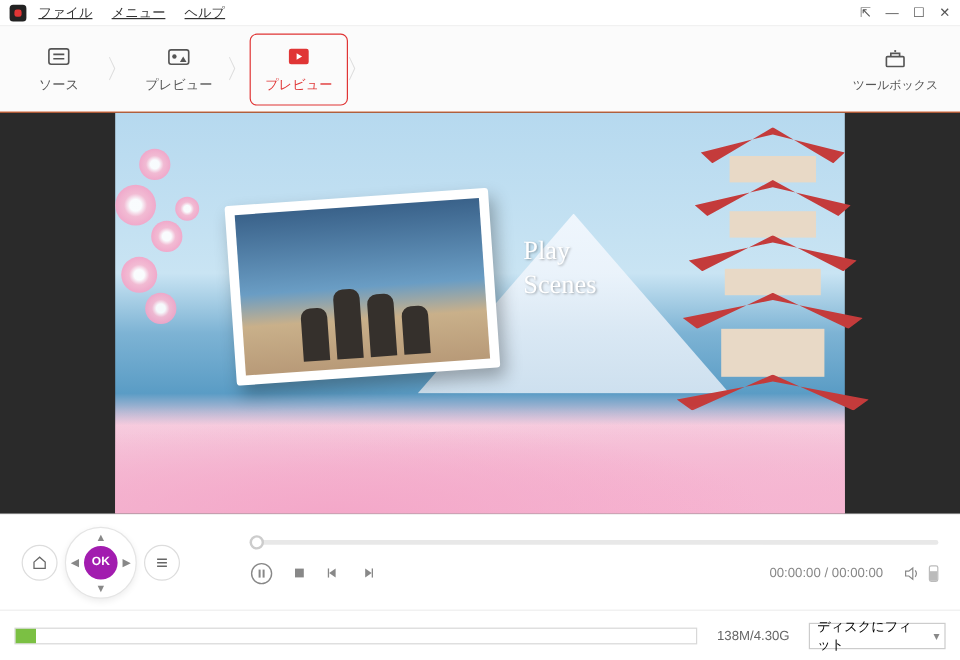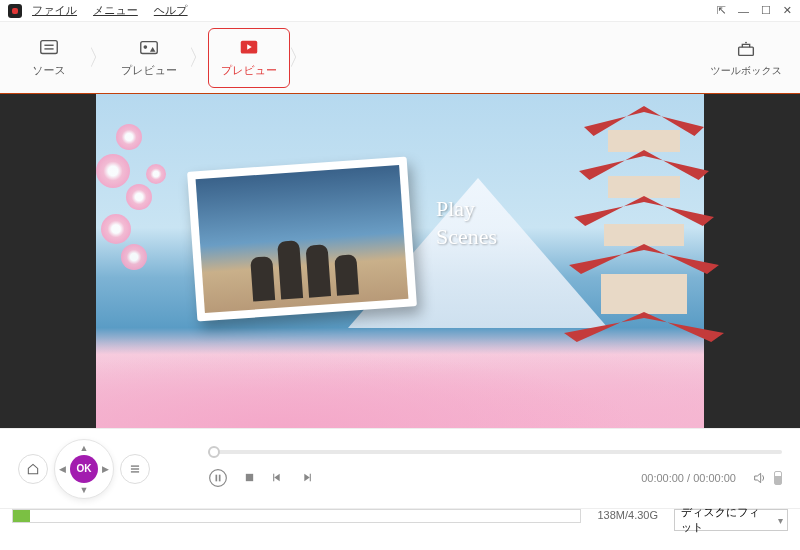--- a/index.html
+++ b/index.html
@@ -64,21 +64,21 @@
 .transport { flex: 1; padding-left: 40px; }
 .seek { height: 4px; background: #e8e8e8; border-radius: 2px; margin-bottom: 14px; position: relative; cursor: pointer; }
 .thumb { position: absolute; left: 0; top: -4px; width: 12px; height: 12px; background: #fff; border: 2px solid #ccc; border-radius: 50%; }
 .trow { display: flex; align-items: center; gap: 16px; color: #888; }
 .tbtn { cursor: pointer; display: flex; align-items: center; }
 .time { margin-left: auto; font-size: 11px; color: #888; }
 .vol { display: flex; align-items: center; gap: 6px; color: #888; }
 .volbar { width: 8px; height: 14px; border: 1px solid #bbb; border-radius: 2px; position: relative; }
 .volbar::after { content: ""; position: absolute; bottom: 0; left: 0; right: 0; height: 60%; background: #bbb; }
 
-.status { height: 42px; border-top: 1px solid #eee; display: flex; padding: 0 12px; gap: 10px; }
+.status { height: 42px; border-top: 1px solid #eee; display: flex; align-items: center; padding: 0 12px; gap: 10px; }
 .pbar { flex: 1; height: 14px; border: 1px solid #d8d8d8; background: #fff; position: relative; }
 .pfill { position: absolute; left: 0; top: 0; bottom: 0; width: 3%; background: #7bc043; }
 .psize { font-size: 11px; color: #666; padding: 0 6px; }
 .sel { height: 22px; font-size: 11px; border: 1px solid #ccc; background: #fff; padding: 0 18px 0 6px; display: flex; align-items: center; cursor: pointer; position: relative; }
 .sel::after { content: "▾"; position: absolute; right: 4px; color: #888; font-size: 10px; }
 .sel.s1 { width: 104px; } .sel.s2 { width: 114px; }
 </style>
 </head>
 <body>
 

